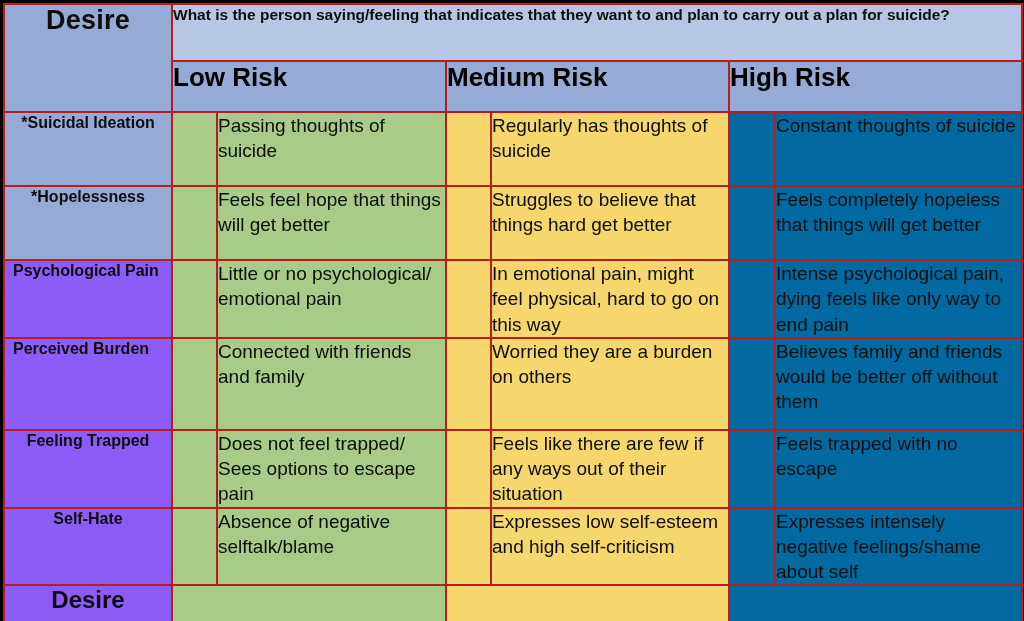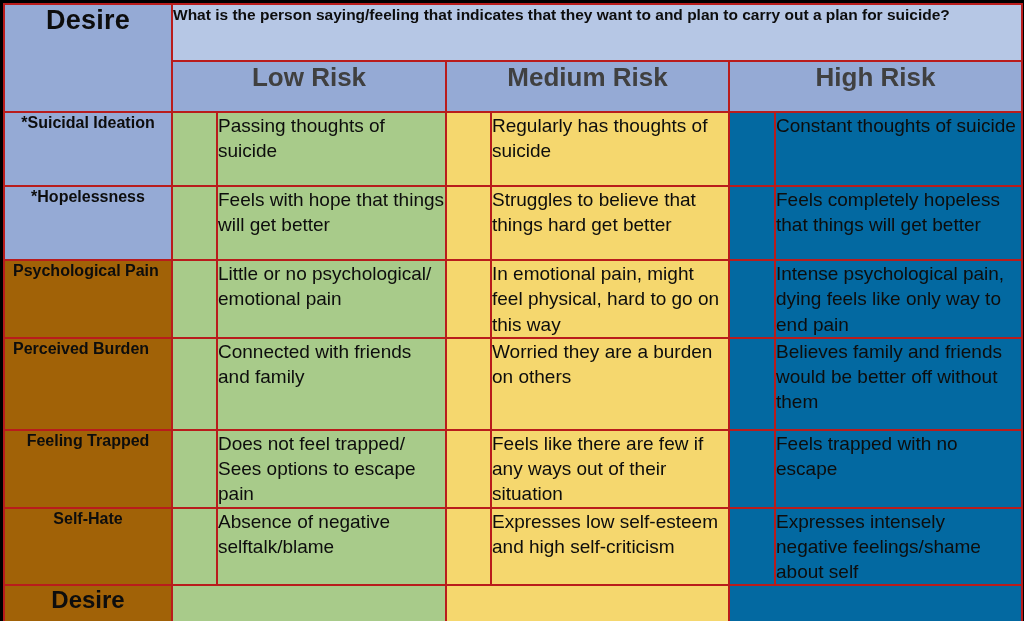--- a/index.html
+++ b/index.html
@@ -25,40 +25,40 @@
   table.grid td{
     border:2px solid #b91c1c;
     padding:0;
     vertical-align:top;
     box-sizing:border-box;
   }
 
   
   .c-blue-dark{background:#95aad5;}
   .c-blue-mid {background:#b6c7e5;}
-  .c-blue-light{background:#a16207;margin-top:21px;}
+  .c-blue-light{background:#8b5cf6;margin-top:21px;}
   .c-green{background:#a8cb8a;}
   .c-yellow{background:#f5d76e;}
   .c-red{background:#0369a1;}
 
   
   .hdr-desire{
     font-size:27px;font-weight:bold;color:#0d0d0d;
     text-align:center;vertical-align:top;
     padding-top:9px;letter-spacing:.2px;
   }
   .hdr-question{
     font-size:15.5px;font-weight:bold;color:#0d0d0d;
     text-align:left;padding:7px 9px 4px 9px;
     line-height:1.32;
     margin-top:36px;
   }
   .hdr-risk{
-    font-size:26px;font-weight:bold;color:#404040;
-    text-align:center;vertical-align:middle;
+    font-size:26px;font-weight:bold;color:#000000;
+    text-align:left;vertical-align:middle;
     padding-bottom:3px;
   }
   .row-label{
     font-size:16px;font-weight:bold;color:#0d0d0d;
     text-align:center;padding:7px 6px 0 6px;
     line-height:1.3;
   }
   .row-label.left{text-align:left;padding-left:8px;}
   .cell-text{
     font-size:19px;color:#0d0d0d;
@@ -103,21 +103,21 @@
       <td class="c-green cell-text">Passing thoughts of suicide</td>
       <td class="c-yellow"></td>
       <td class="c-yellow cell-text">Regularly has thoughts of suicide</td>
       <td class="c-red"></td>
       <td class="c-red cell-text">Constant thoughts of suicide</td>
     </tr>
 
     <tr style="height:74px">
       <td class="c-blue-dark row-label">*Hopelessness</td>
       <td class="c-green"></td>
-      <td class="c-green cell-text">Feels with hope that things will get better</td>
+      <td class="c-green cell-text">Feels feel hope that things will get better</td>
       <td class="c-yellow"></td>
       <td class="c-yellow cell-text">Struggles to believe that things hard get better</td>
       <td class="c-red"></td>
       <td class="c-red cell-text">Feels completely hopeless that things will get better</td>
     </tr>
 
     <tr style="height:76px">
       <td class="c-blue-light row-label left">Psychological Pain</td>
       <td class="c-green"></td>
       <td class="c-green cell-text">Little or no psychological/ emotional pain</td>

